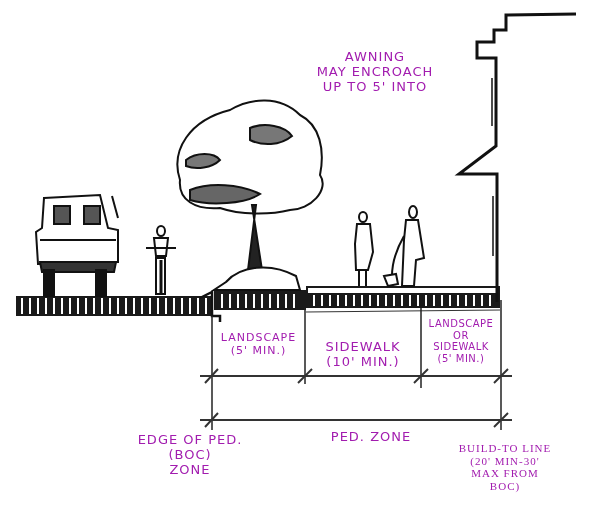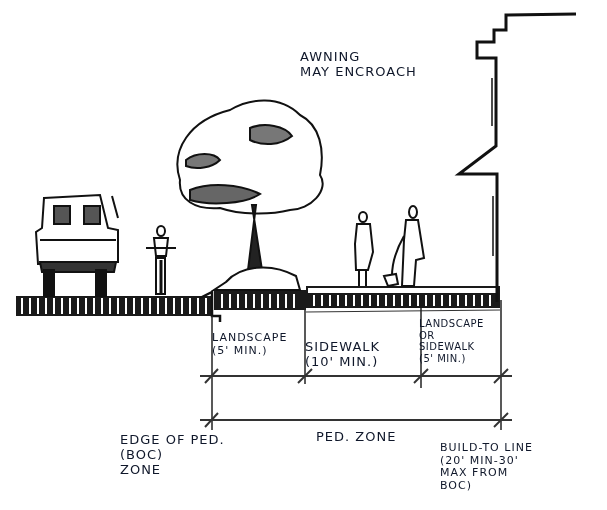--- a/index.html
+++ b/index.html
@@ -1,18 +1,18 @@
 <!DOCTYPE html>
 <html><head>
 <meta charset="utf-8">
 <style>
   html, body { margin:0; padding:0; background:#ffffff; }
   #stage { position:relative; width:607px; height:510px; overflow:hidden; background:#fff; }
   svg { position:absolute; left:0; top:0; }
-  .lbl { position:absolute; font-family:"DejaVu Sans", sans-serif; color:#0f172a; 
+  .lbl { position:absolute; font-family:"DejaVu Sans", sans-serif; color:#a21caf; text-align:center;
          letter-spacing:1px; line-height:1.15; text-transform:uppercase; }
   .lbl span { display:block; }
   .f13 { font-size:13px; }
   .f11 { font-size:11px; }
   .f10 { font-size:10px; }
 </style>
 </head>
 <body>
 
 <div id="stage">
@@ -164,20 +164,21 @@
     <g stroke="#333" stroke-width="2">
       <line x1="200" y1="420" x2="512" y2="420"></line>
       <line x1="205" y1="427" x2="218" y2="413"></line>
       <line x1="494" y1="427" x2="508" y2="413"></line>
     </g>
   </svg>
 
   <div class="lbl f13" style="left:300px; top:50px; width:150px;">
     <span>AWNING</span>
     <span>MAY ENCROACH</span>
+    <span>UP TO 5' INTO</span>
   </div>
 
   <div class="lbl f11" style="left:212px; top:332px; width:93px;">
     <span>LANDSCAPE</span>
     <span>(5' MIN.)</span>
   </div>
 
   <div class="lbl f13" style="left:305px; top:340px; width:116px;">
     <span>SIDEWALK</span>
     <span>(10' MIN.)</span>
@@ -193,19 +194,19 @@
   <div class="lbl f13" style="left:316px; top:430px; width:110px;">
     <span>PED. ZONE</span>
   </div>
 
   <div class="lbl f13" style="left:120px; top:433px; width:140px;">
     <span>EDGE OF PED.</span>
     <span>(BOC)</span>
     <span>ZONE</span>
   </div>
 
-  <div class="lbl f11" style="left:440px; top:442px; width:130px;">
+  <div class="lbl f11" style="left:440px; top:442px; width:130px;font-family:Liberation Serif, serif;">
     <span>BUILD-TO LINE</span>
     <span>(20' MIN-30'</span>
     <span>MAX FROM</span>
     <span>BOC)</span>
   </div>
 </div>
 
 </body></html>

